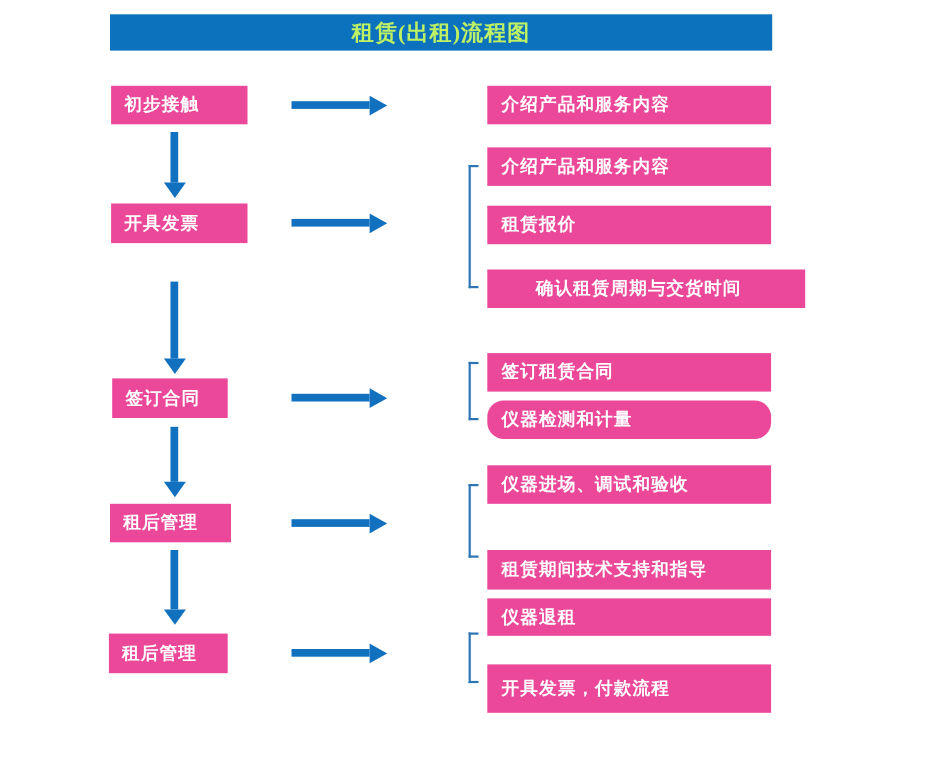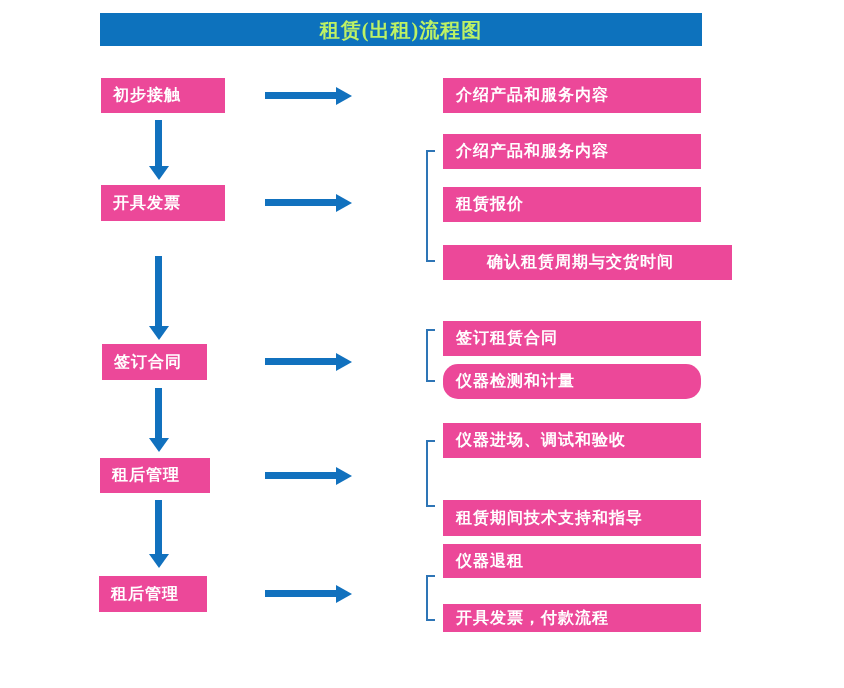--- a/index.html
+++ b/index.html
@@ -120,15 +120,15 @@
   <div class="box rbox" style="top:187px;">租赁报价</div>
   <div class="box rbox" style="top:245px;padding-left:44px;">确认租赁周期与交货时间</div>
 
   <div class="box rbox" style="top:321px;">签订租赁合同</div>
   <div class="box rbox" style="top:364px;border-radius:15px;">仪器检测和计量</div>
 
   <div class="box rbox" style="top:423px;">仪器进场、调试和验收</div>
   <div class="box rbox" style="top:500px; height:36px;font-family:Liberation Mono, monospace;">租赁期间技术支持和指导</div>
 
   <div class="box rbox" style="top:544px; height:34px;">仪器退租</div>
-  <div class="box rbox" style="top:604px; height:28px;">开具发票，付款流程</div>
+  <div class="box rbox" style="top:604px; height:44px;">开具发票，付款流程</div>
 
 </div>
 
 </body></html>

